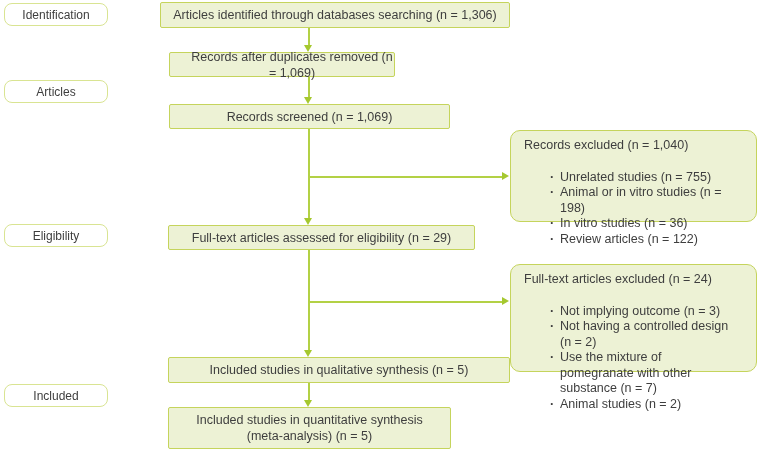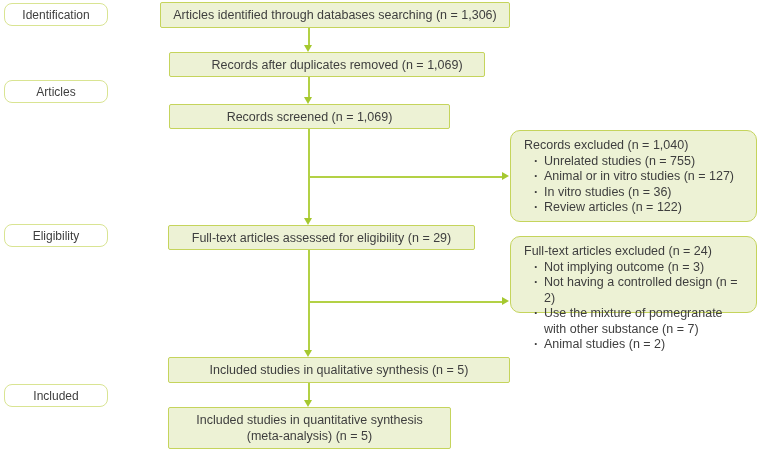--- a/index.html
+++ b/index.html
@@ -39,21 +39,21 @@
     position:absolute;
     background:#edf2d5;
     border:1px solid #c5d45c;
     border-radius:10px;
     box-sizing:border-box;
     font-size:12.5px;
     line-height:15.5px;
     padding:7px 8px 6px 13px;
   }
   .ebox .etitle{margin:0 0 0 0;}
-  .ebox ul{list-style:none;margin:0;padding:0 0 0 10px;}
+  .ebox ul{list-style:none;margin:16px;padding:0 0 0 10px;}
   .ebox li{
     position:relative;
     padding-left:10px;
   }
   .ebox li::before{
     content:"\00B7";
     position:absolute;left:0;top:0;
     font-weight:bold;color:#3e3e3e;
   }
   
@@ -77,44 +77,44 @@
 
 <div class="canvas">
 
   <div class="stage" style="top:3px;">Identification</div>
   <div class="stage" style="top:80px;">Articles</div>
   <div class="stage" style="top:224px;">Eligibility</div>
   <div class="stage" style="top:384px;">Included</div>
 
   <div class="fbox" style="left:134px;top:2px;width:350px;height:26px;margin-left:26px;">Articles identified through databases searching (n = 1,306)</div>
 
-  <div class="fbox" style="left:169px;top:52px;width:316px;height:25px;padding-left:20px;">Records after duplicates removed (n = 1,069)</div>
+  <div class="fbox" style="left:169px;top:52px;width:226px;height:25px;padding-left:20px;">Records after duplicates removed (n = 1,069)</div>
 
   <div class="fbox" style="left:169px;top:104px;width:281px;height:25px;">Records screened (n = 1,069)</div>
 
   <div class="fbox" style="left:168px;top:225px;width:307px;height:25px;">Full-text articles assessed for eligibility (n = 29)</div>
 
   <div class="fbox" style="left:168px;top:357px;width:342px;height:26px;">Included studies in qualitative synthesis (n = 5)</div>
 
   <div class="fbox multi" style="left:168px;top:407px;width:283px;height:42px;">
     <div>Included studies in quantitative synthesis</div>
     <div>(meta-analysis) (n = 5)</div>
   </div>
 
   <div class="ebox" style="left:510px;top:130px;width:247px;height:92px;">
     <div class="etitle">Records excluded (n = 1,040)</div>
     <ul>
       <li>Unrelated studies (n = 755)</li>
-      <li>Animal or in vitro studies (n = 127)</li>
+      <li>Animal or in vitro studies (n = 198)</li>
       <li>In vitro studies (n = 36)</li>
       <li>Review articles (n = 122)</li>
     </ul>
   </div>
 
-  <div class="ebox" style="left:510px;top:236px;width:247px;height:77px;">
+  <div class="ebox" style="left:510px;top:264px;width:247px;height:108px;">
     <div class="etitle">Full-text articles excluded (n = 24)</div>
     <ul>
       <li>Not implying outcome (n = 3)</li>
       <li>Not having a controlled design (n = 2)</li>
       <li>Use the mixture of pomegranate with other substance (n = 7)</li>
       <li>Animal studies (n = 2)</li>
     </ul>
   </div>
 
   <div class="vline" style="left:308px;top:28px;height:18px;"></div>

